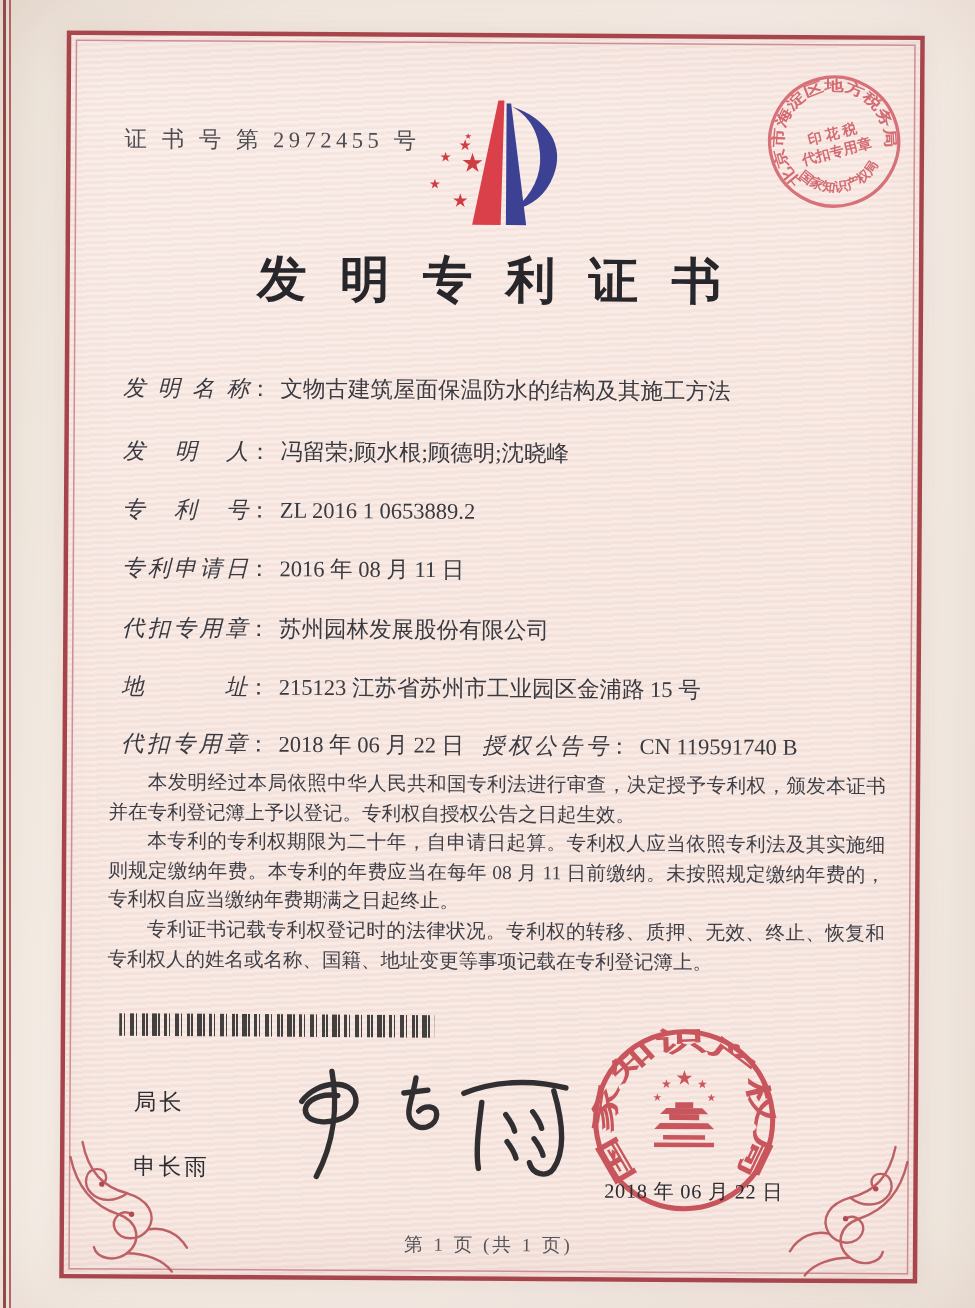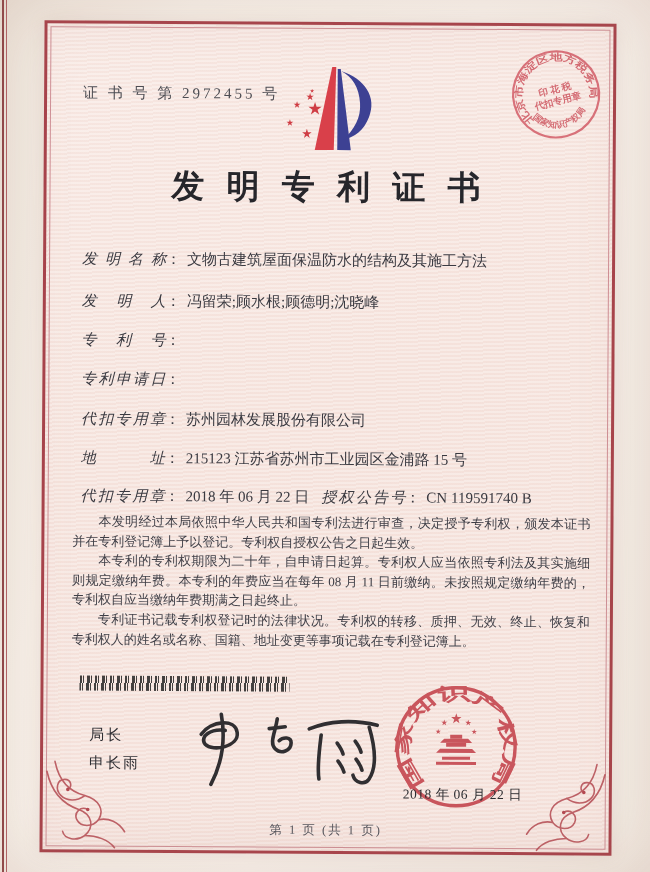--- a/index.html
+++ b/index.html
@@ -32,21 +32,21 @@
   .colon{margin:0 6px 0 0;}
   .pair2{margin-left:12px;}
   .paras{position:absolute;left:28px;top:488px;width:518px;font-size:13px;line-height:19.6px;
     color:#3f3f47;text-align:justify;}
   .paras p{margin:0;text-indent:2em;}
   .barcode{position:absolute;left:36px;top:652px;width:210px;height:15px;opacity:.82;
     background:repeating-linear-gradient(90deg,#1c1c1c 0 2px,transparent 2px 3px,#1c1c1c 3px 4px,
       transparent 4px 7px,#1c1c1c 7px 10px,transparent 10px 11px,#1c1c1c 11px 12px,transparent 12px 15px);}
   .signer-role{position:absolute;left:46px;top:702px;font-size:15px;letter-spacing:2px;color:#2e2e33;
     font-family:Liberation Sans, sans-serif;font-weight:500;}
-  .signer-name{position:absolute;left:46px;top:730px;font-size:15px;letter-spacing:2px;color:#2e2e33;
+  .signer-name{position:absolute;left:46px;top:745px;font-size:15px;letter-spacing:2px;color:#2e2e33;
     font-family:"Liberation Sans","DejaVu Sans",sans-serif;font-weight:500;}
   .signature{position:absolute;left:140px;top:680px;}
   .seal{position:absolute;left:343px;top:651px;opacity:.92;}
   .seal-date{position:absolute;left:360px;top:760px;font-size:13.5px;color:#2c2c30;z-index:4;letter-spacing:.5px;}
   .footer{position:absolute;left:0;right:0;top:797px;text-align:center;font-size:12.5px;
     letter-spacing:2px;color:#55555c;}
   .flourish{position:absolute;bottom:-2px;z-index:2;}
   .fl-left{left:-2px;}
   .fl-right{right:-2px;transform:scaleX(-1);}
 </style>
@@ -118,24 +118,24 @@
   <div class="title">发 明 专 利 证 书</div>
 
   <div>
     <div class="row" style="top:226px">
       <span class="flabel">发明名称</span><span class="colon">：</span><span>文物古建筑屋面保温防水的结构及其施工方法</span>
     </div>
     <div class="row" style="top:268px">
       <span class="flabel">发明人</span><span class="colon">：</span><span>冯留荣;顾水根;顾德明;沈晓峰</span>
     </div>
     <div class="row" style="top:307px">
-      <span class="flabel">专利号</span><span class="colon">：</span>
+      <span class="flabel">专利号</span><span class="colon">：</span><span>ZL 2016 1 0653889.2</span>
     </div>
     <div class="row" style="top:346px">
-      <span class="flabel">专利申请日</span><span class="colon">：</span>
+      <span class="flabel">专利申请日</span><span class="colon">：</span><span>2016 年 08 月 11 日</span>
     </div>
     <div class="row" style="top:386px">
       <span class="flabel">代扣专用章</span><span class="colon">：</span><span>苏州园林发展股份有限公司</span>
     </div>
     <div class="row" style="top:425px">
       <span class="flabel">地址</span><span class="colon">：</span><span>215123 江苏省苏州市工业园区金浦路 15 号</span>
     </div>
     <div class="row" style="top:463px">
       <span class="flabel">代扣专用章</span><span class="colon">：</span><span>2018 年 06 月 22 日</span>
       <span class="flabel pair2">授权公告号</span><span class="colon">：</span><span>CN 119591740 B</span>

